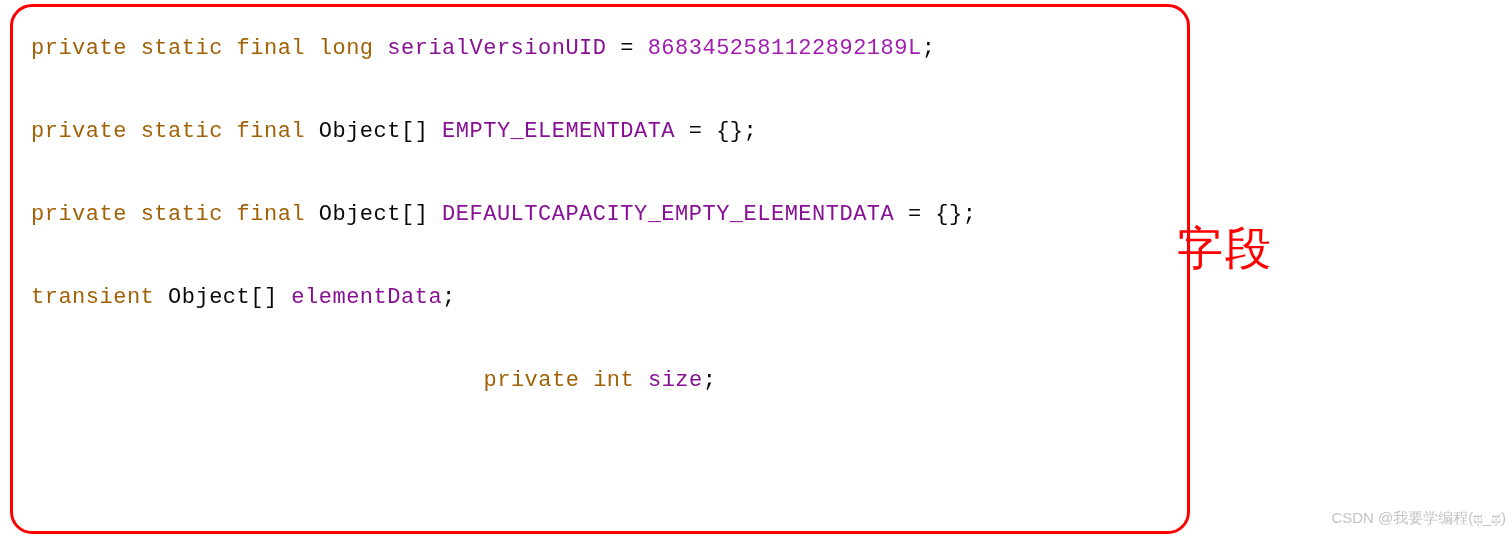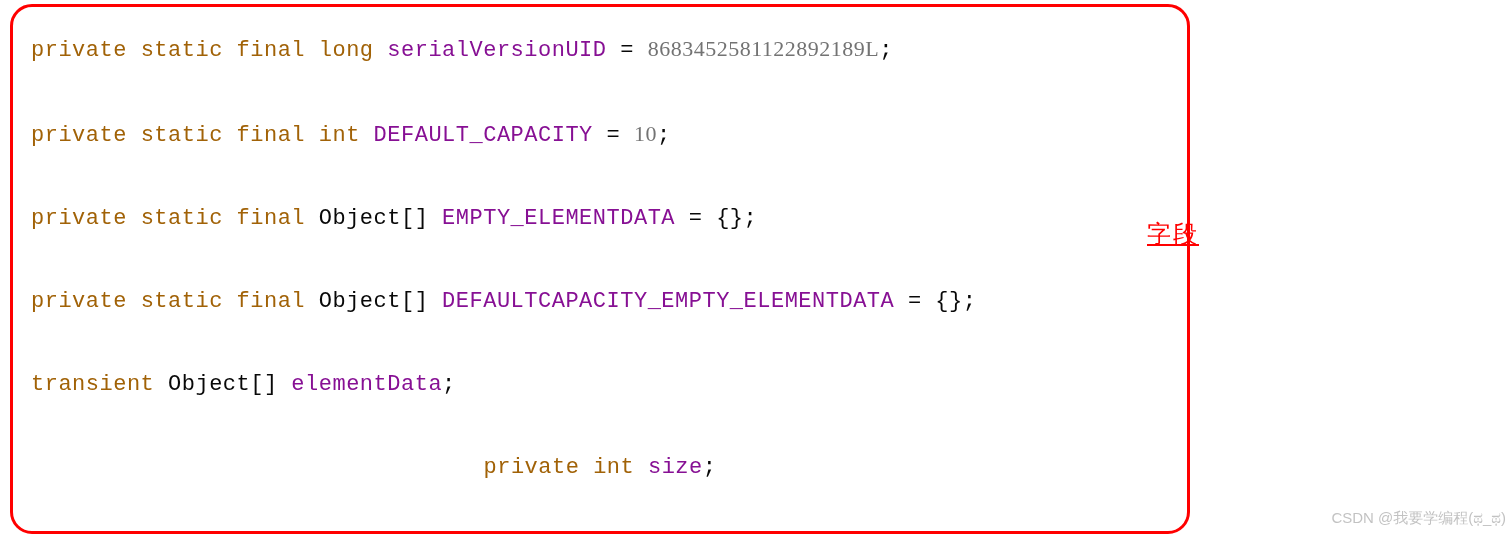--- a/index.html
+++ b/index.html
@@ -32,47 +32,45 @@
       margin-bottom: 39px;
       letter-spacing: 0.5px;
     }
     .code-line:last-child {
       margin-bottom: 0;
       text-align: center;
     }
     .kw { color: #a16207; }
     .field-italic { color: #871094; }
     .field { color: #871094; }
-    .num { color: #737373; font-family: Liberation Serif, serif; }
+    .num { color: #a21caf; }
     .plain { color: #080808; }
     .annotation {
       position: absolute;
-      left: 1147px;
+      left: 1177px;
       top: 218px;
-      font-size: 24px;
+      font-size: 46px;
       color: #ff0000;
       font-family: "SimSun", "宋体", serif;
       letter-spacing: 2px;
-      text-decoration: underline;
     }
     .watermark {
       position: absolute;
       right: 6px;
       bottom: 18px;
       color: rgba(120,120,120,0.45);
       font-size: 15px;
       font-family: Arial, "Microsoft YaHei", sans-serif;
     }
   </style>
 </head>
 <body>
 
 <div class="code-box">
   <div class="code-line"><span class="kw">private</span><span class="plain"> </span><span class="kw">static</span><span class="plain"> </span><span class="kw">final</span><span class="plain"> </span><span class="kw">long</span><span class="plain"> </span><span class="field-italic">serialVersionUID</span><span class="plain"> = </span><span class="num">8683452581122892189L</span><span class="plain">;</span></div>
-  <div class="code-line"><span class="kw">private</span><span class="plain"> </span><span class="kw">static</span><span class="plain"> </span><span class="kw">final</span><span class="plain"> </span><span class="kw">int</span><span class="plain"> </span><span class="field-italic">DEFAULT_CAPACITY</span><span class="plain"> = </span><span class="num">10</span><span class="plain">;</span></div>
   <div class="code-line"><span class="kw">private</span><span class="plain"> </span><span class="kw">static</span><span class="plain"> </span><span class="kw">final</span><span class="plain"> Object[] </span><span class="field-italic">EMPTY_ELEMENTDATA</span><span class="plain"> = {};</span></div>
   <div class="code-line"><span class="kw">private</span><span class="plain"> </span><span class="kw">static</span><span class="plain"> </span><span class="kw">final</span><span class="plain"> Object[] </span><span class="field-italic">DEFAULTCAPACITY_EMPTY_ELEMENTDATA</span><span class="plain"> = {};</span></div>
   <div class="code-line"><span class="kw">transient</span><span class="plain"> Object[] </span><span class="field">elementData</span><span class="plain">;</span></div>
   <div class="code-line"><span class="kw">private</span><span class="plain"> </span><span class="kw">int</span><span class="plain"> </span><span class="field">size</span><span class="plain">;</span></div>
 </div>
 
 <div class="annotation">字段</div>
 
 <div class="watermark">CSDN @我要学编程(ಥ_ಥ)</div>
 

